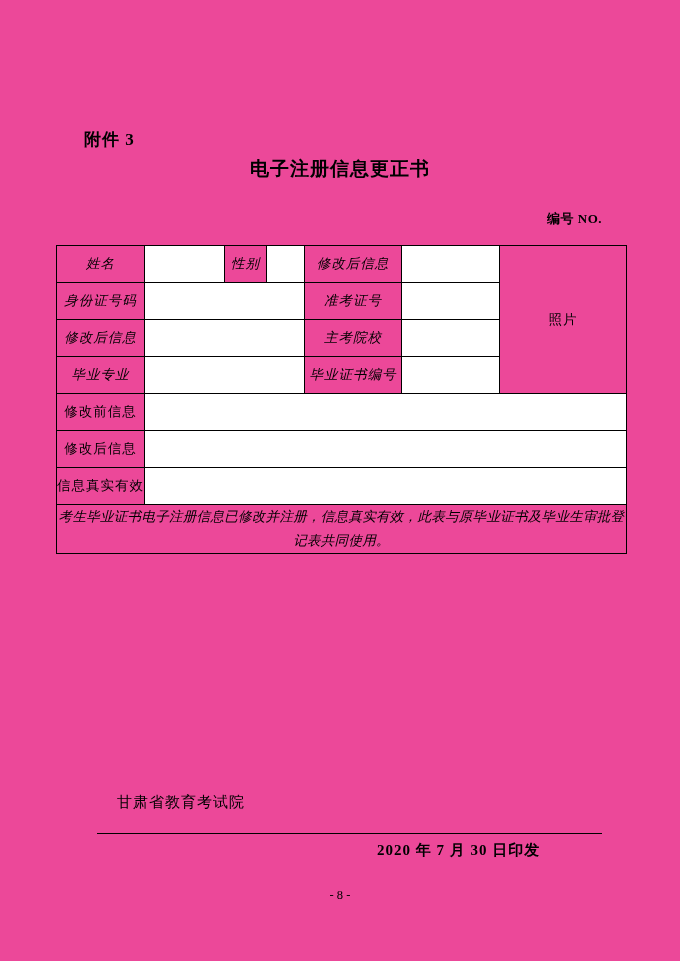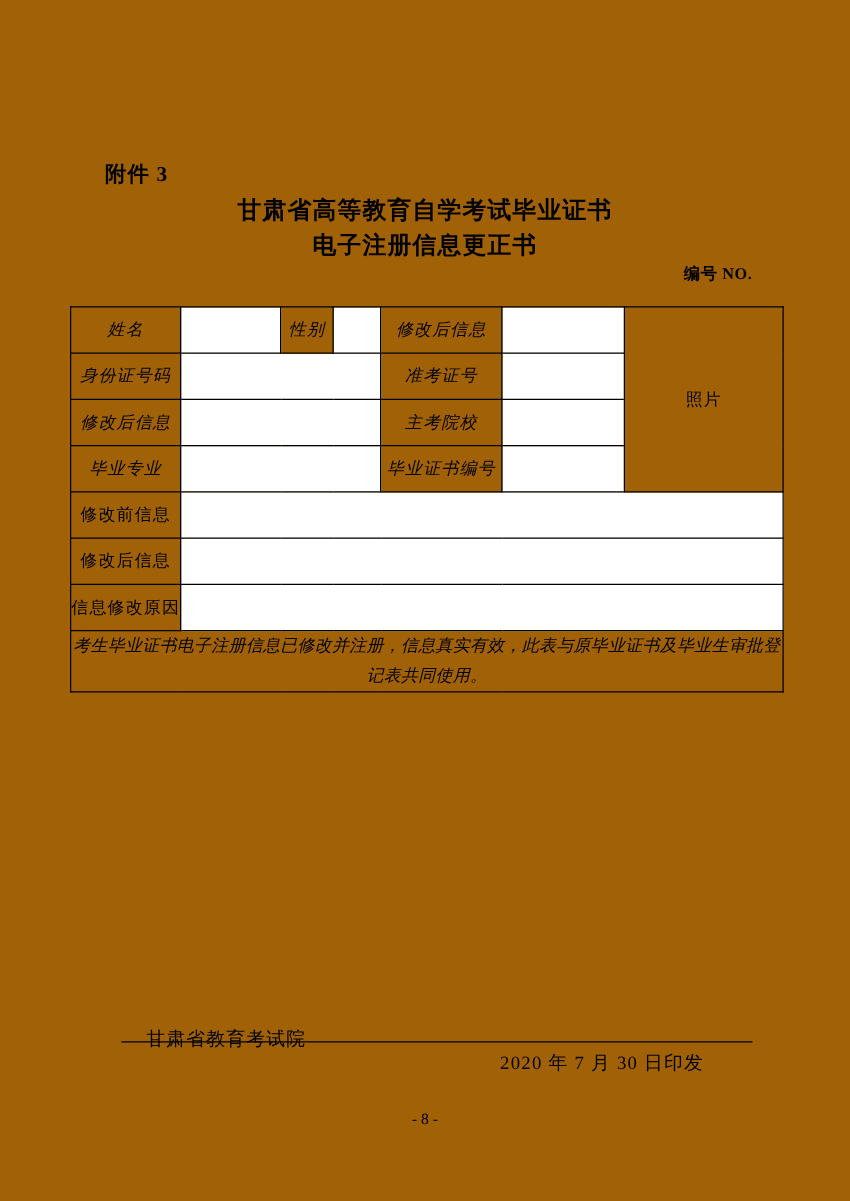--- a/index.html
+++ b/index.html
@@ -14,21 +14,21 @@
     font-family: "Liberation Serif", "DejaVu Serif", serif;
     color: #000000;
     overflow: hidden;
   }
   .page {
     position: absolute;
     left: 0;
     top: 0;
     width: 680px;
     height: 961px;
-    background: #a16207;
+    background: #ec4899;
   }
   .attach-label {
     position: absolute;
     left: 84px;
     top: 128px;
     font-size: 17px;
     font-weight: bold;
     letter-spacing: 1px;
   }
   .doc-title {
@@ -99,49 +99,49 @@
   .footer-rule {
     position: absolute;
     left: 97px;
     top: 833px;
     width: 505px;
     border-top: 1px solid #000;
   }
   .footer-left {
     position: absolute;
     left: 117px;
-    top: 822px;
+    top: 793px;
     font-size: 15px;
     letter-spacing: 1px;
   }
   .footer-right {
     position: absolute;
-    left: 400px;
+    left: 377px;
     top: 841px;
     font-size: 15px;
     letter-spacing: 1px;
+    font-weight: bold;
   }
   .page-number {
     position: absolute;
     left: 0;
     top: 888px;
     width: 680px;
     text-align: center;
     font-size: 12.5px;
   }
 </style>
 </head>
 <body>
 
 <div class="page">
 
   <div class="attach-label">附件 3</div>
 
   <div class="doc-title">
-    <span class="line1">甘肃省高等教育自学考试毕业证书</span>
     <span class="line2">电子注册信息更正书</span>
   </div>
 
   <div class="serial-no">编号 NO.</div>
 
   <table class="main">
     <colgroup>
       <col style="width:88px">
       <col style="width:80px">
       <col style="width:42px">
@@ -180,21 +180,21 @@
       </tr>
       <tr>
         <td class="tall-label">修改前信息</td>
         <td class="blank-cell" colspan="6"></td>
       </tr>
       <tr>
         <td class="tall-label">修改后信息</td>
         <td class="blank-cell" colspan="6"></td>
       </tr>
       <tr>
-        <td class="tall-label-xl">信息修改原因</td>
+        <td class="tall-label-xl">信息真实有效</td>
         <td class="blank-cell" colspan="6"></td>
       </tr>
       <tr>
         <td class="note-cell" colspan="7">考生毕业证书电子注册信息已修改并注册，信息真实有效，此表与原毕业证书及毕业生审批登记表共同使用。</td>
       </tr>
     </tbody>
   </table>
 
   <div class="footer-rule"></div>
   <div class="footer-left">甘肃省教育考试院</div>

